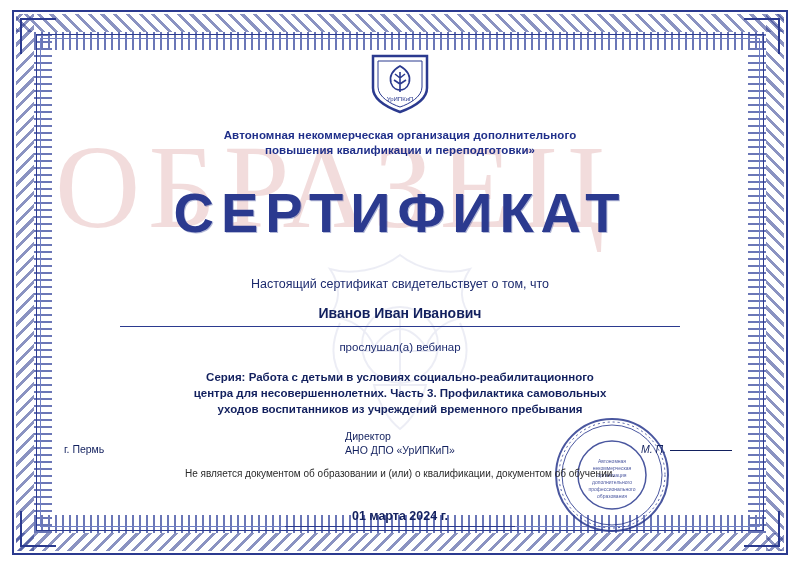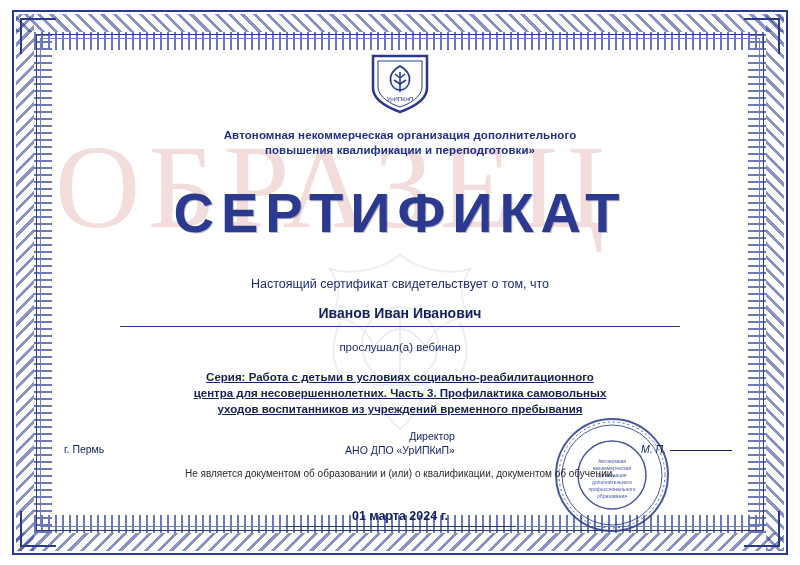--- a/index.html
+++ b/index.html
@@ -141,21 +141,20 @@
     font-size: 11.5px;
     color: #1c2a6e;
   }
   .course {
     margin: 16px auto 0;
     width: 480px;
     font-size: 11.5px;
     font-weight: bold;
     line-height: 16px;
     color: #12205e;
-    text-decoration: underline;
   }
 
   
   .sign-row {
     position: absolute;
     left: 0; right: 0; bottom: 64px;
     height: 40px;
   }
   .city {
     position: absolute;
@@ -164,21 +163,21 @@
     color: #12205e;
   }
   .director {
     position: absolute;
     left: 50%;
     transform: translateX(-50%);
     bottom: -2px;
     font-size: 10.5px;
     line-height: 14px;
     color: #12205e;
-    text-align: right;
+    text-align: left;
   }
   .mp {
     position: absolute;
     right: 16px; bottom: 0;
     font-size: 10.5px;
     color: #12205e;
     font-style: italic;
   }
   .mp .rule {
     display: inline-block;

